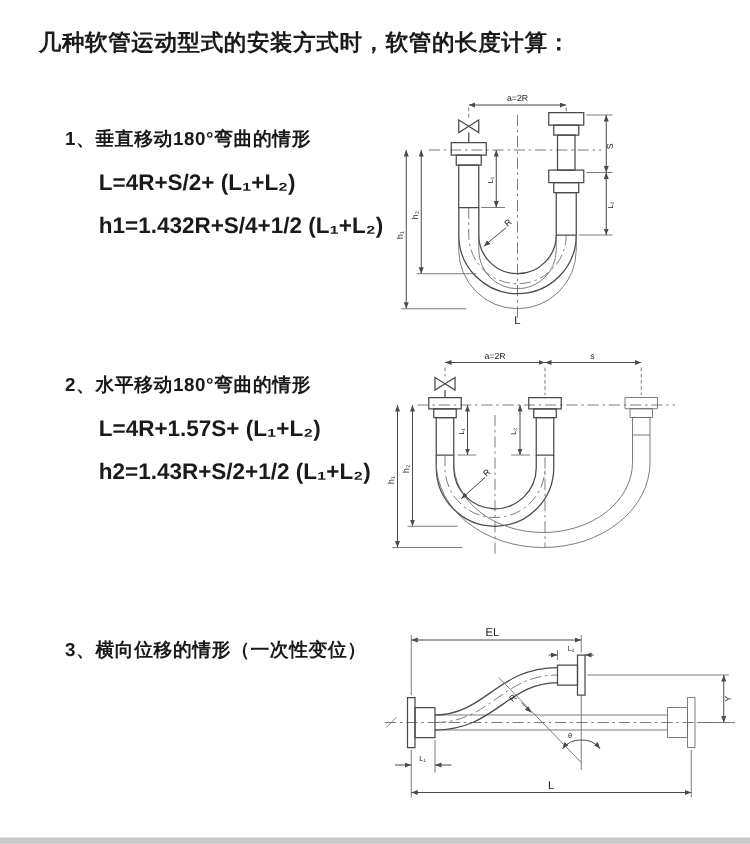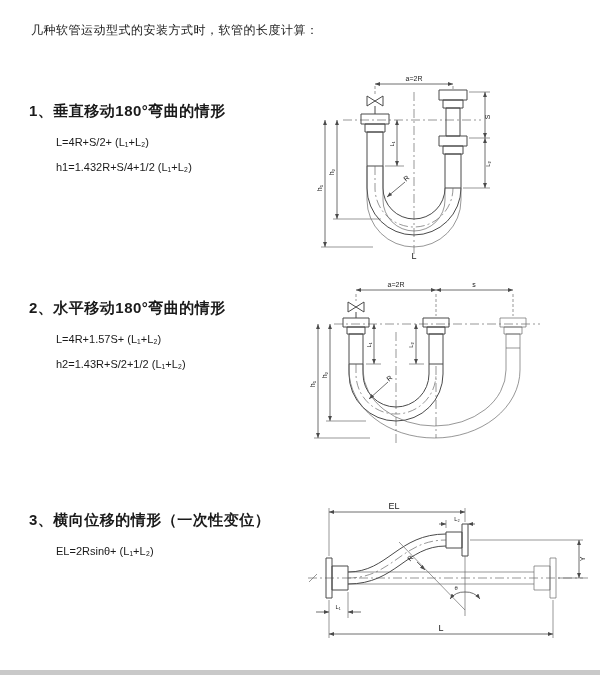--- a/index.html
+++ b/index.html
@@ -1,26 +1,26 @@
 <!DOCTYPE html>
 <html><head>
 <meta charset="utf-8">
 <style>
   html,body{margin:0;padding:0;}
   body{
     width:600px;height:675px;background:#ffffff;position:relative;overflow:hidden;
     font-family:"Liberation Sans","DejaVu Sans",sans-serif;color:#1a1a1a;
   }
-  .page-title{position:absolute;top:22px;left:31px;font-size:12px;font-weight:400;letter-spacing:.5px;}
-  .section{position:absolute;left:29px;}
+  .page-title{position:absolute;top:22px;left:31px;font-size:18px;font-weight:700;letter-spacing:.5px;}
+  .section{position:absolute;left:52px;}
   #section-1{top:102px;}
   #section-2{top:299px;}
   #section-3{top:511px;}
   .section-heading{font-size:15px;font-weight:700;letter-spacing:.5px;margin-bottom:15px;}
-  .formula{font-size:11px;font-weight:400;padding-left:27px;margin-bottom:13px;white-space:nowrap;}
+  .formula{font-size:18px;font-weight:700;padding-left:27px;margin-bottom:13px;white-space:nowrap;}
   .diagram{position:absolute;}
   #diagram-1{left:313px;top:70px;}
   #diagram-2{left:308px;top:278px;}
   #diagram-3{left:296px;top:498px;}
   svg{display:block;}
   svg line, svg path, svg rect, svg polygon{vector-effect:non-scaling-stroke;}
   .ln{stroke:#4a4a4a;stroke-width:1;fill:none;}
   .thin{stroke:#6a6a6a;stroke-width:.7;fill:none;}
   .dim{stroke:#4a4a4a;stroke-width:.8;fill:none;}
   .cl{stroke:#6a6a6a;stroke-width:.7;fill:none;stroke-dasharray:9 3 2 3;}
@@ -186,21 +186,20 @@
   <line class="thin" x1="101" y1="86" x2="116" y2="86"></line>
   <text class="dimtxt-sm" x="105" y="67" transform="rotate(-90 105 67)" text-anchor="middle">L₂</text>
 
   <line class="dim" x1="80" y1="104" x2="61" y2="121" marker-end="url(#a2)"></line>
   <text class="dimtxt" x="83" y="102" transform="rotate(-40 83 102)" text-anchor="middle">R</text>
 </svg>
 </div>
 
 <div class="section" id="section-3">
   <div class="section-heading">3、横向位移的情形（一次性变位）</div>
-  <div class="formula">EL=2Rsinθ+ (L₁+L₂)</div>
 </div>
 
 <div class="diagram" id="diagram-3">
 <svg width="304" height="152" viewBox="0 0 304 152">
   <defs>
     <marker id="a3" markerWidth="8" markerHeight="6" refX="6.5" refY="2.5" orient="auto-start-reverse">
       <path d="M0,0 L6.5,2.5 L0,5 z" fill="#4a4a4a"></path>
     </marker>
   </defs>
 

